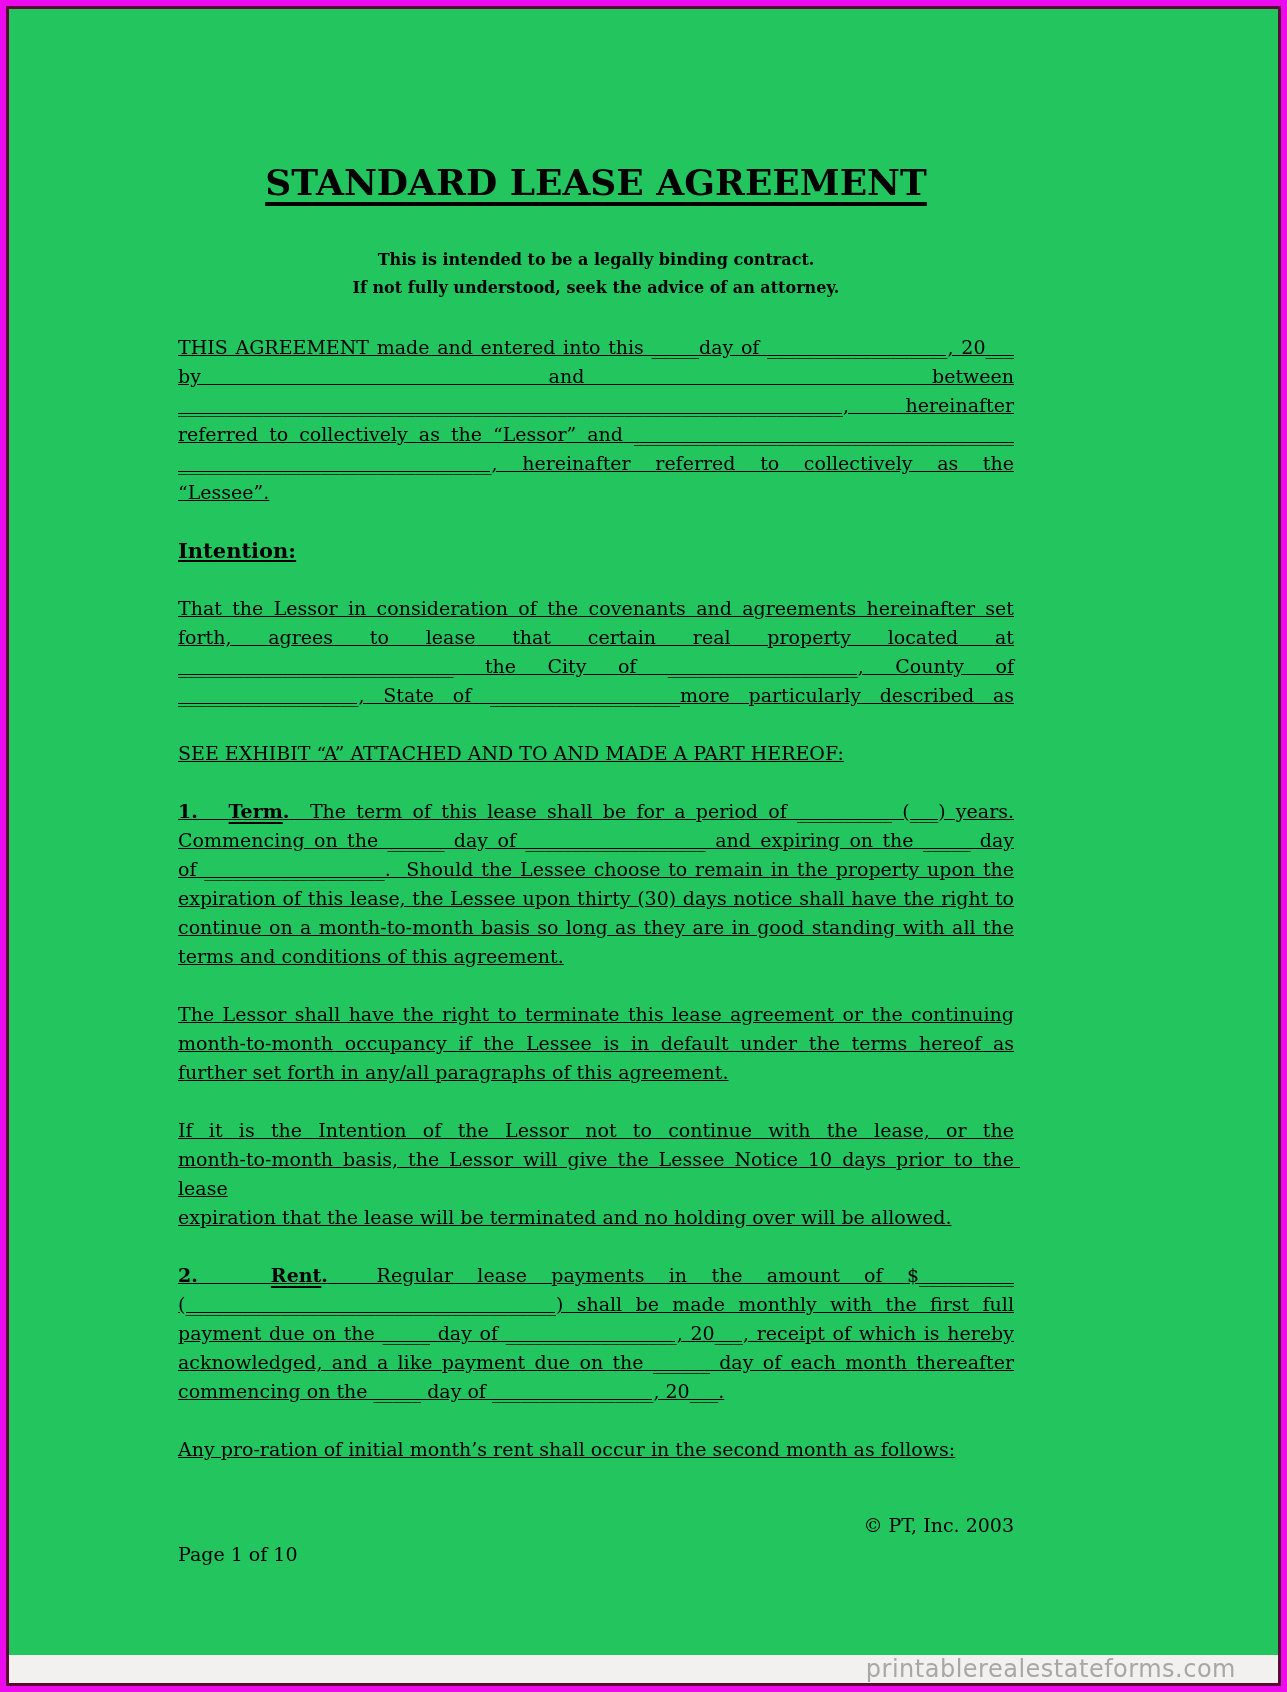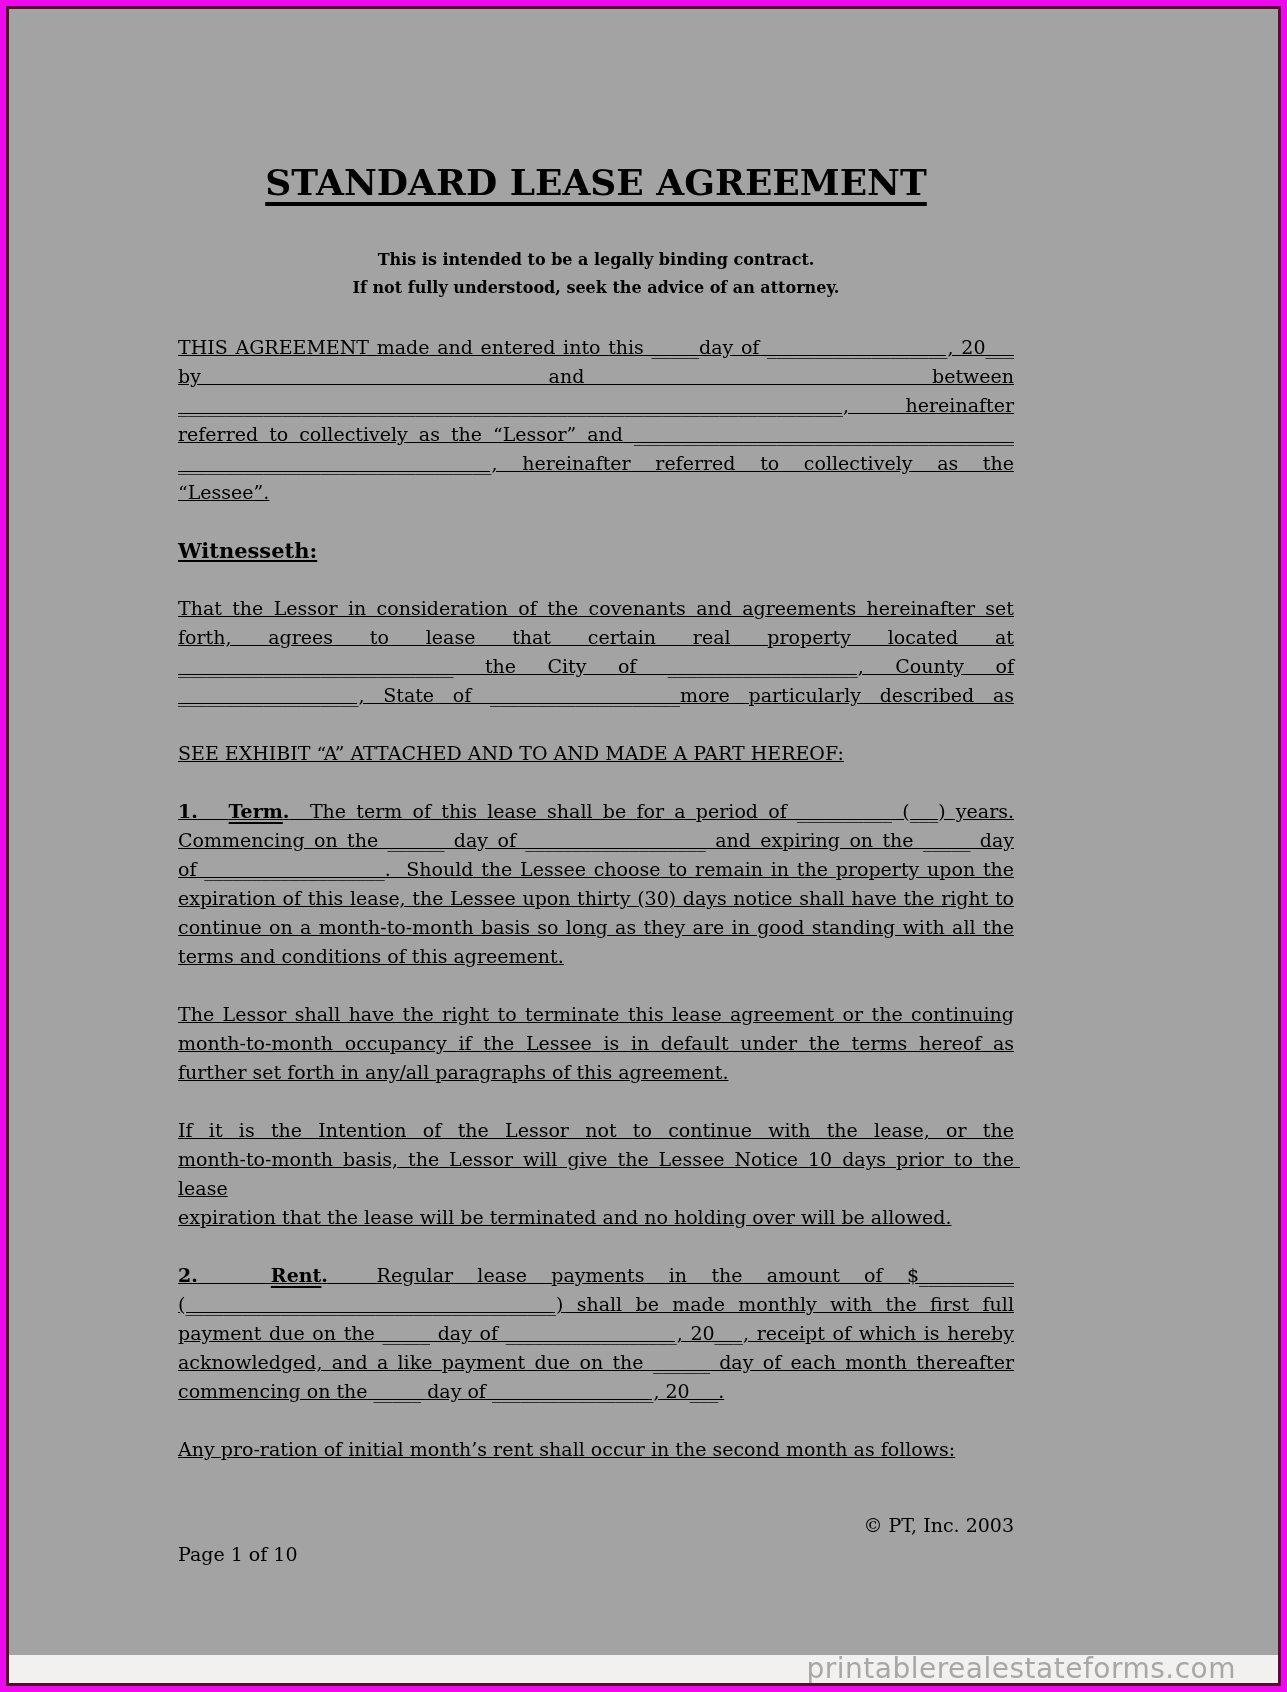--- a/index.html
+++ b/index.html
@@ -5,21 +5,21 @@
   html,body{margin:0;padding:0;}
   body{
     width:1287px;height:1692px;position:relative;overflow:hidden;
     background:#EC0BEC;
     font-family:"DejaVu Serif", serif;
     color:#000;
   }
   .frame-inner{
     position:absolute;left:6px;top:6px;right:6px;bottom:6px;
     border:3px solid #5B0834;
-    background:#a3a3a3;
+    background:#22c55e;
     overflow:hidden;
   }
   .content{
     position:absolute;left:169px;top:153px;width:836px;
   }
   .doc-title{
     font-size:36px;font-weight:bold;line-height:40px;text-align:center;
     text-decoration:underline;text-decoration-thickness:4px;text-underline-offset:7px;
     letter-spacing:0px;white-space:nowrap;
   }
@@ -31,21 +31,21 @@
   .line.j{text-align:justify;text-align-last:justify;}
   .heading .line{font-size:21px;font-weight:bold;}
   .b{font-weight:bold;}
   .u{text-decoration:underline;text-underline-offset:4px;text-decoration-thickness:2px;}
   .copyright{font-size:19px;line-height:29px;text-align:right;margin-top:47px;}
   .page-number{font-size:19px;line-height:29px;text-align:left;}
   .site-bar{
     position:absolute;left:0;right:0;bottom:0;height:28px;
     background:#F2F1F0;
     font-family:"DejaVu Sans", sans-serif;
-    font-size:28px;line-height:28px;color:#A8A6A6;
+    font-size:24px;line-height:28px;color:#A8A6A6;
     text-align:right;padding-right:42px;box-sizing:border-box;
     letter-spacing:0.5px;
   }
 </style>
 </head>
 <body>
 
 <div class="frame-inner">
 
   <div class="content">
@@ -59,21 +59,21 @@
     <div class="blocks">
         <div class="block para">
           <div class="line j"><span>THIS AGREEMENT made and entered into this _____day of ___________________, 20___</span></div>
           <div class="line j"><span>by and between</span></div>
           <div class="line j"><span>______________________________________________________________________, hereinafter</span></div>
           <div class="line j"><span>referred to collectively as the “Lessor” and ________________________________________</span></div>
           <div class="line j"><span>_________________________________, hereinafter referred to collectively as the</span></div>
           <div class="line"><span>“Lessee”.</span></div>
         </div>
         <div class="block heading">
-          <div class="line"><span>Witnesseth:</span></div>
+          <div class="line"><span>Intention:</span></div>
         </div>
         <div class="block para">
           <div class="line j"><span>That the Lessor in consideration of the covenants and agreements hereinafter set</span></div>
           <div class="line j"><span>forth, agrees to lease that certain real property located at</span></div>
           <div class="line j"><span>_____________________________ the City of ____________________, County of</span></div>
           <div class="line j"><span>___________________, State of ____________________more particularly described as</span></div>
         </div>
         <div class="block para">
           <div class="line"><span>SEE EXHIBIT “A” ATTACHED AND TO AND MADE A PART HEREOF:</span></div>
         </div>

